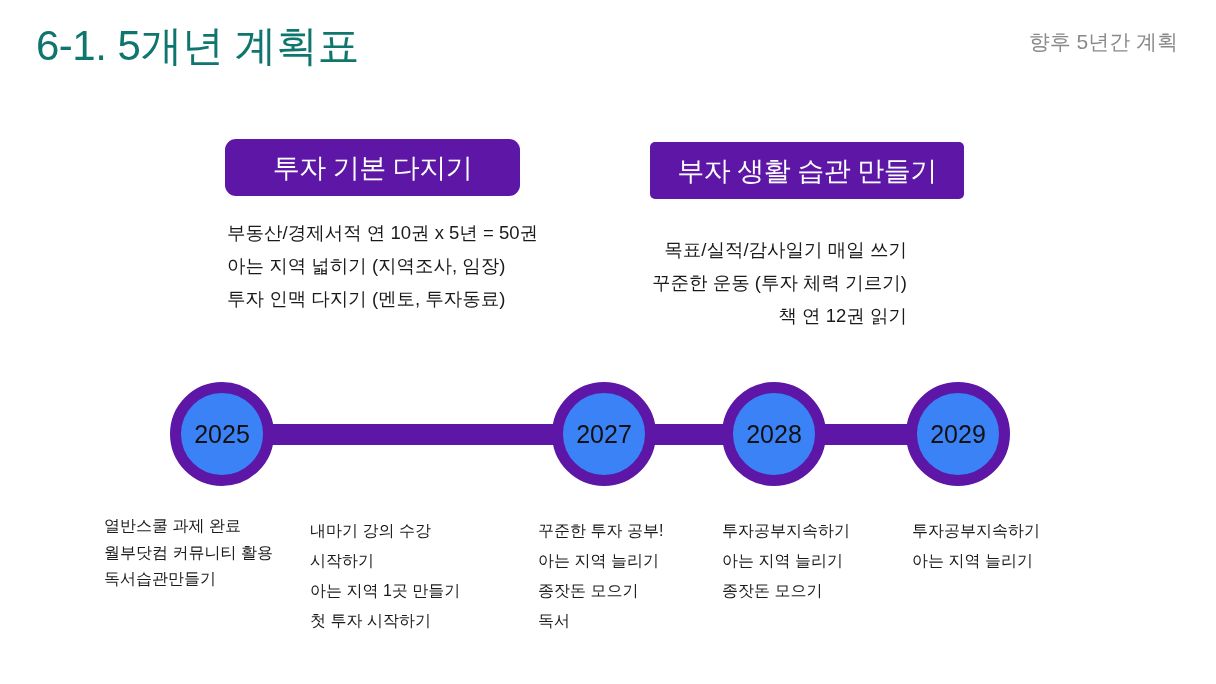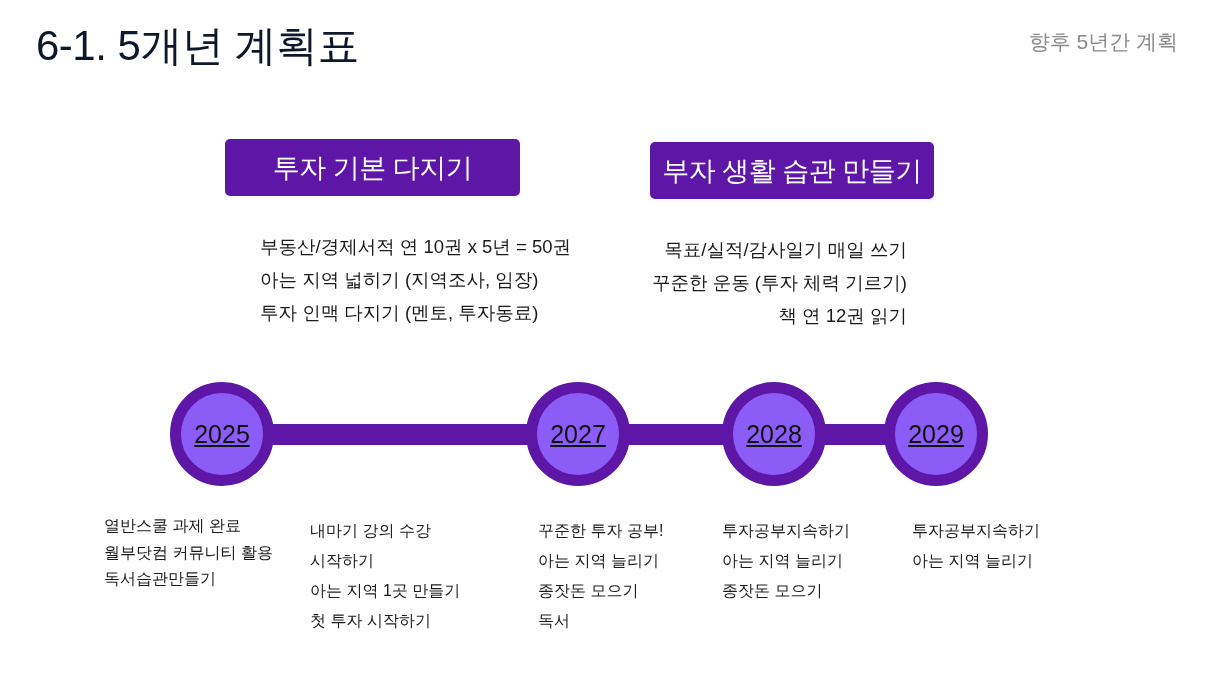--- a/index.html
+++ b/index.html
@@ -14,21 +14,21 @@
     width: 1216px;
     height: 684px;
     background: #ffffff;
   }
   .title {
     position: absolute;
     left: 36px;
     top: 18px;
     font-size: 42px;
     font-weight: 500;
-    color: #0f172a;
+    color: #0f766e;
     letter-spacing: -0.5px;
   }
   .subtitle {
     position: absolute;
     right: 38px;
     top: 28px;
     font-size: 21px;
     color: #8a8a8a;
   }
   .section-heading {
@@ -37,59 +37,58 @@
     background: #5d16a6;
     color: #ffffff;
     font-size: 27px;
     font-weight: 500;
     display: flex;
     align-items: center;
     justify-content: center;
     border-radius: 5px;
     letter-spacing: -0.5px;
   }
-  .heading-1 { left: 225px; top: 139px; width: 295px; }
-  .heading-2 { left: 650px; top: 142px; width: 284px; }
+  .heading-1 { left: 225px; top: 139px; width: 295px; border-radius: 11px; }
+  .heading-2 { left: 650px; top: 142px; width: 314px; }
   .section-items {
     position: absolute;
     list-style: none;
     font-size: 18.5px;
     line-height: 33px;
     color: #1a1a1a;
   }
-  .items-1 { left: 227px; top: 230px; margin-left: 33px; }
+  .items-1 { left: 227px; top: 216px; }
   .items-2 { left: 652px; top: 233px; text-align: right; }
   .timeline-bar {
     position: absolute;
     left: 222px;
     top: 424px;
     width: 736px;
     height: 21px;
     background: #5d16a6;
   }
   .circle {
     position: absolute;
     top: 382px;
     width: 104px;
     height: 104px;
-    background: #8b5cf6;
+    background: #3b82f6;
     border: 11px solid #5d16a6;
     border-radius: 50%;
     display: flex;
     align-items: center;
     justify-content: center;
     font-size: 25px;
     color: #111111;
-    text-decoration: underline;
   }
   .circle-0 { left: 170px; }
   .circle-1 { left: 354px; }
-  .circle-2 { left: 526px; }
+  .circle-2 { left: 552px; }
   .circle-3 { left: 722px; }
-  .circle-4 { left: 884px; }
+  .circle-4 { left: 906px; }
   .year-list {
     position: absolute;
     top: 516px;
     font-size: 16px;
     line-height: 30px;
     color: #1a1a1a;
     white-space: nowrap;
   }
   .list-0 { left: 104px; top: 513px; line-height: 26.5px; }
   .list-1 { left: 310px; }

